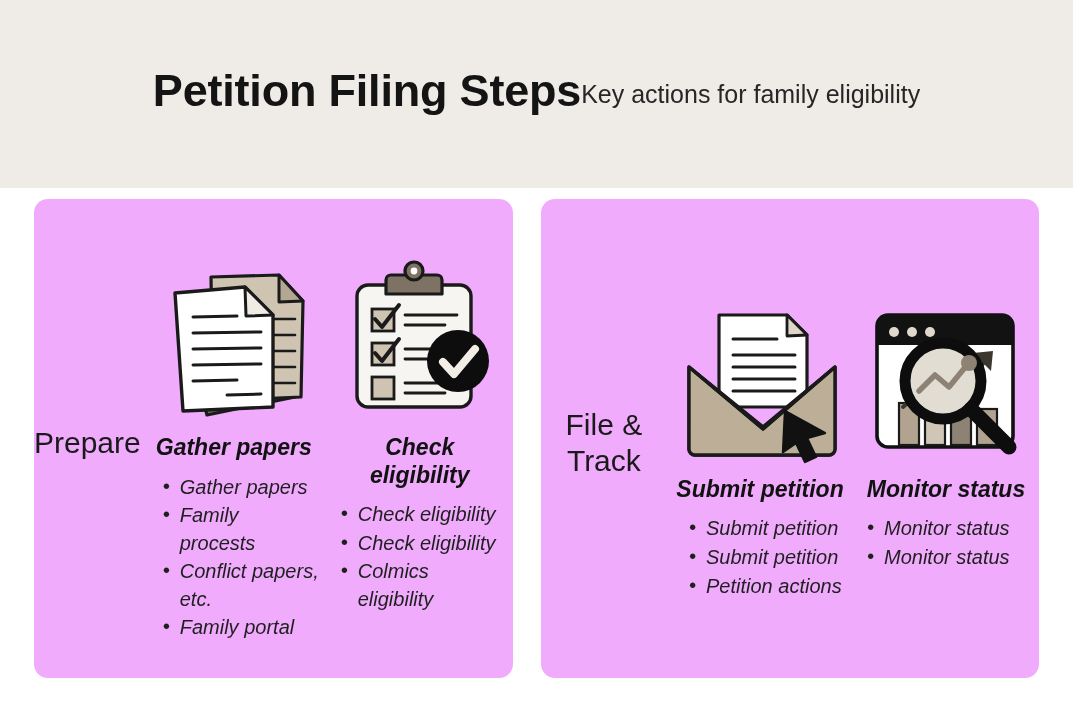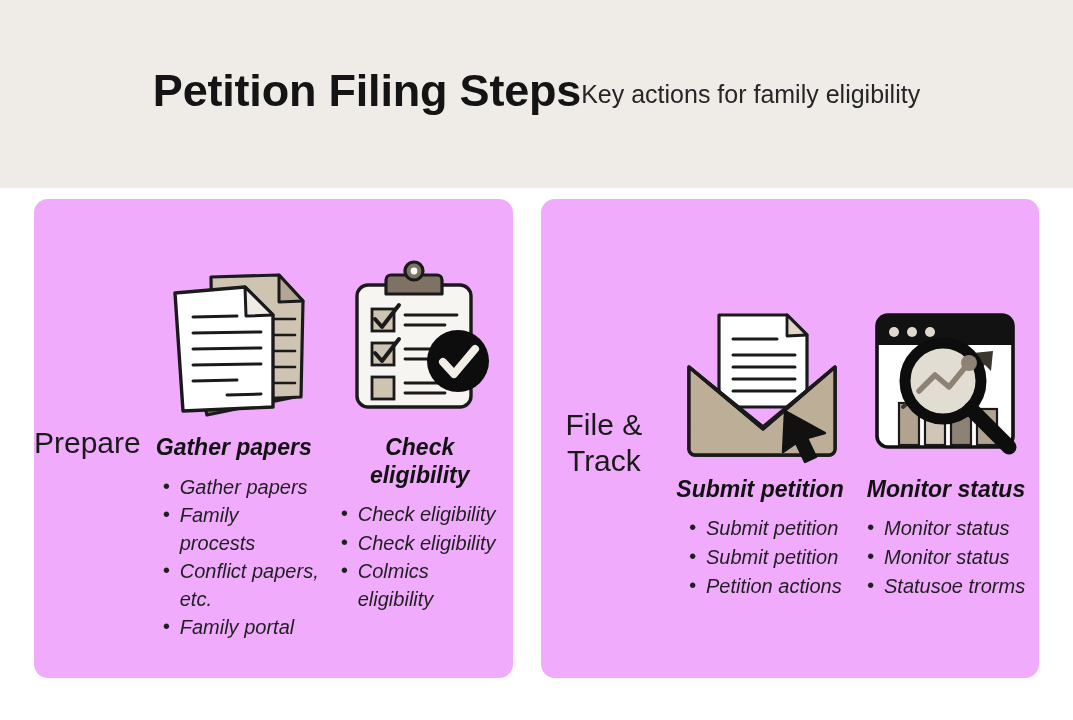--- a/index.html
+++ b/index.html
@@ -283,20 +283,19 @@
             <circle cx="82" cy="82" r="38" fill="#e2ddd2" stroke="#0d0d0d" stroke-width="11"></circle>
             <path d="M58 92 L74 76 L88 88 L106 66" fill="none" stroke="#8d8273" stroke-width="5.5" stroke-linecap="round" stroke-linejoin="round"></path>
             <circle cx="108" cy="64" r="8" fill="#8d8273"></circle>
             <line x1="110" y1="110" x2="148" y2="148" stroke="#0d0d0d" stroke-width="15" stroke-linecap="round"></line>
           </svg>
         </div>
         <div class="card-heading">Monitor status</div>
         <ul class="bullets">
           <li>Monitor status</li>
           <li>Monitor status</li>
-          <li>Statusoe trorms</li>
         </ul>
       </div>
 
     </div>
   </section>
 
 </div>
 
 </body></html>

